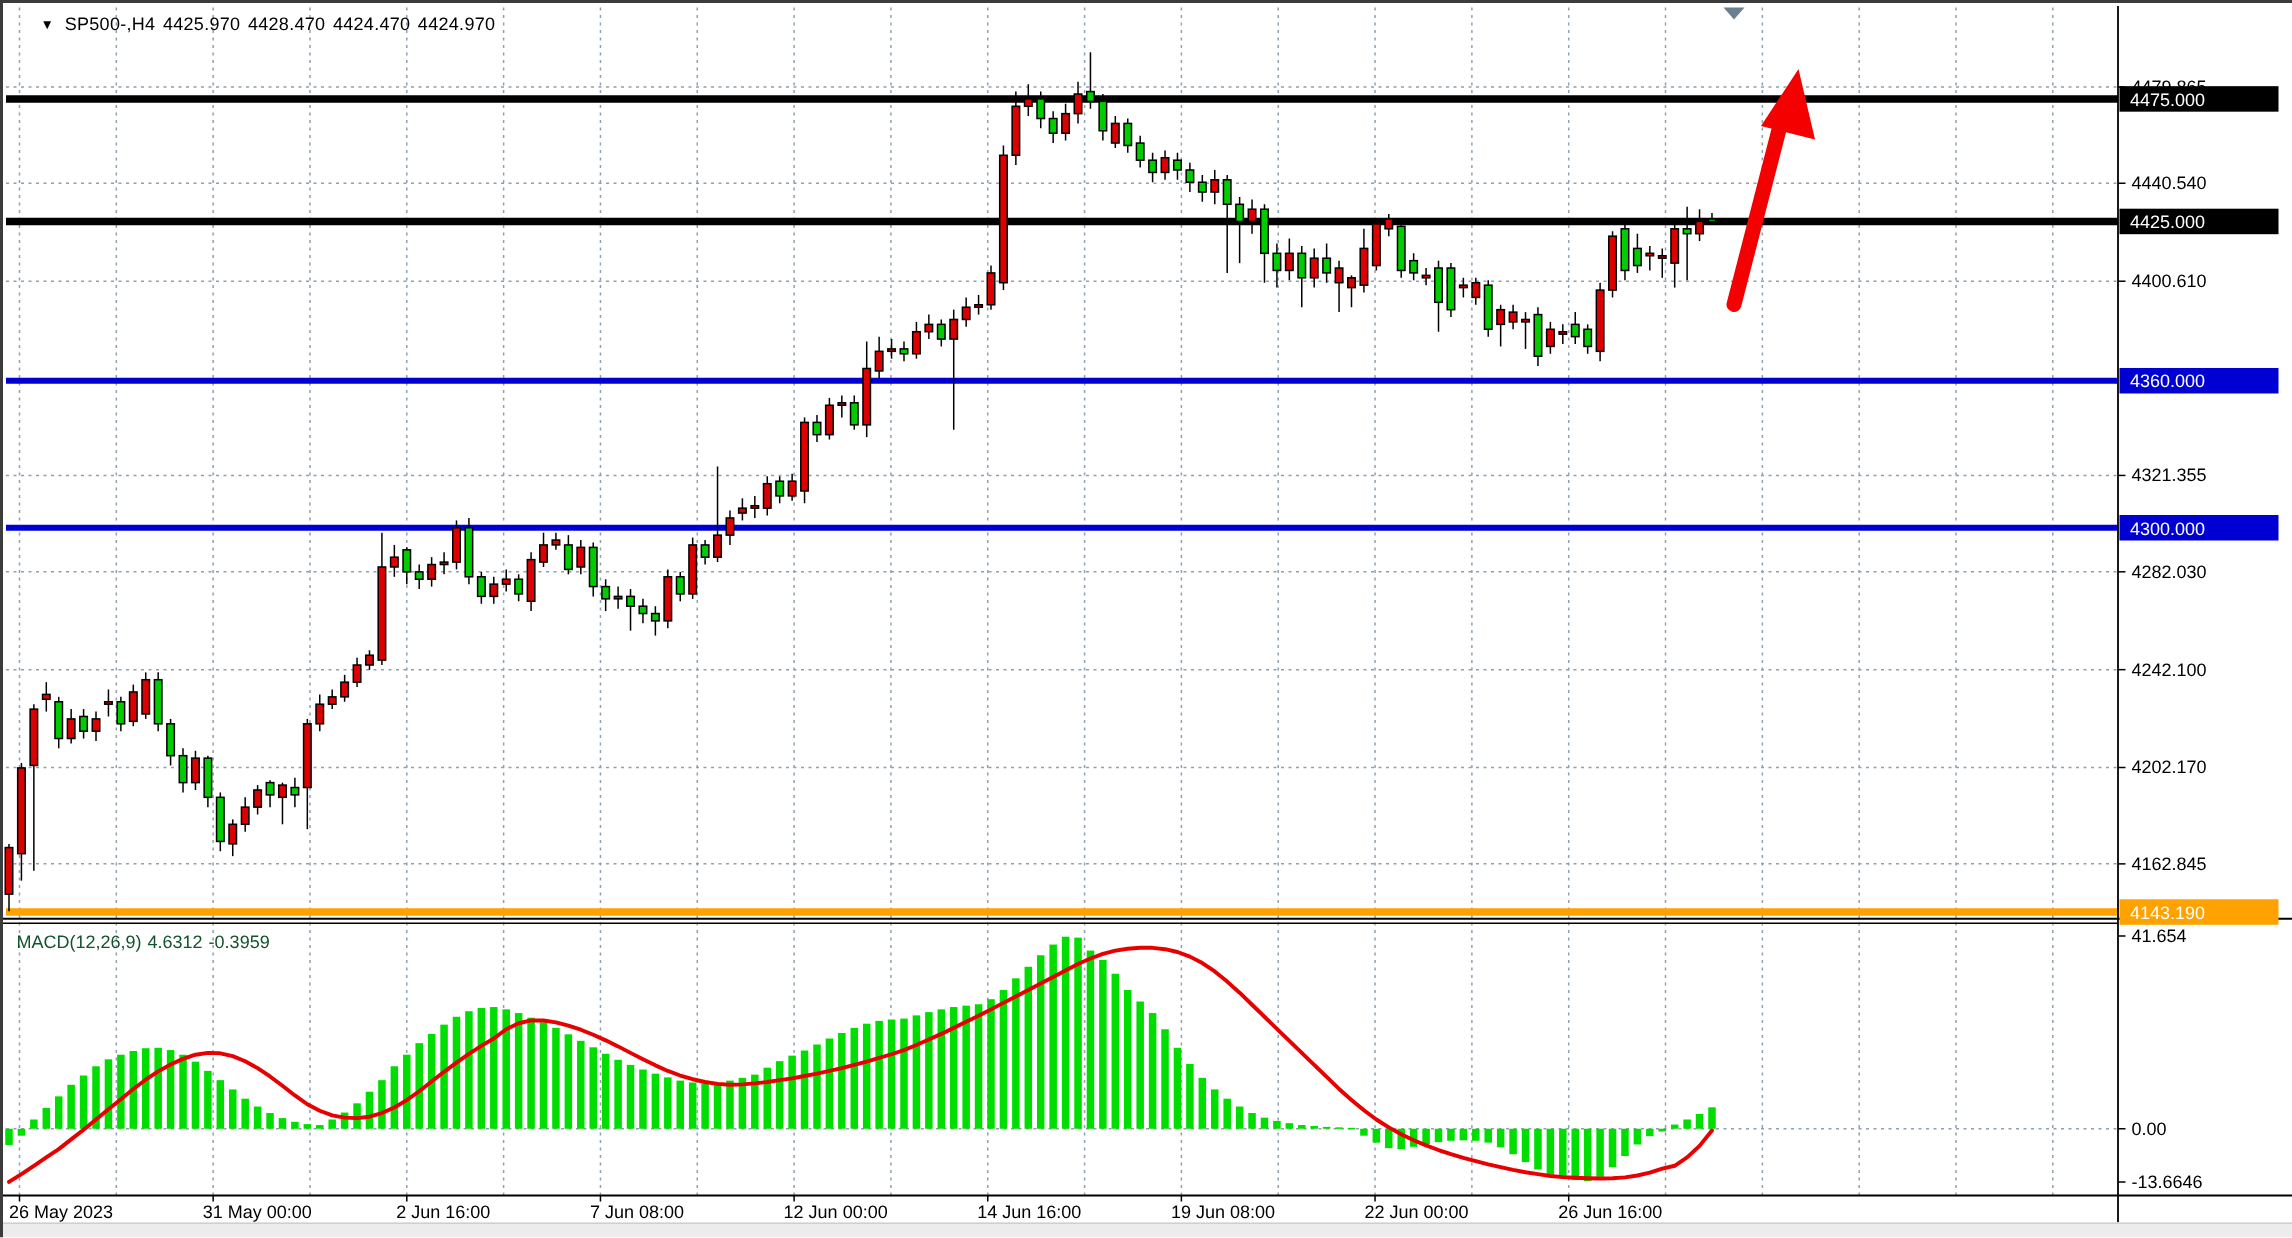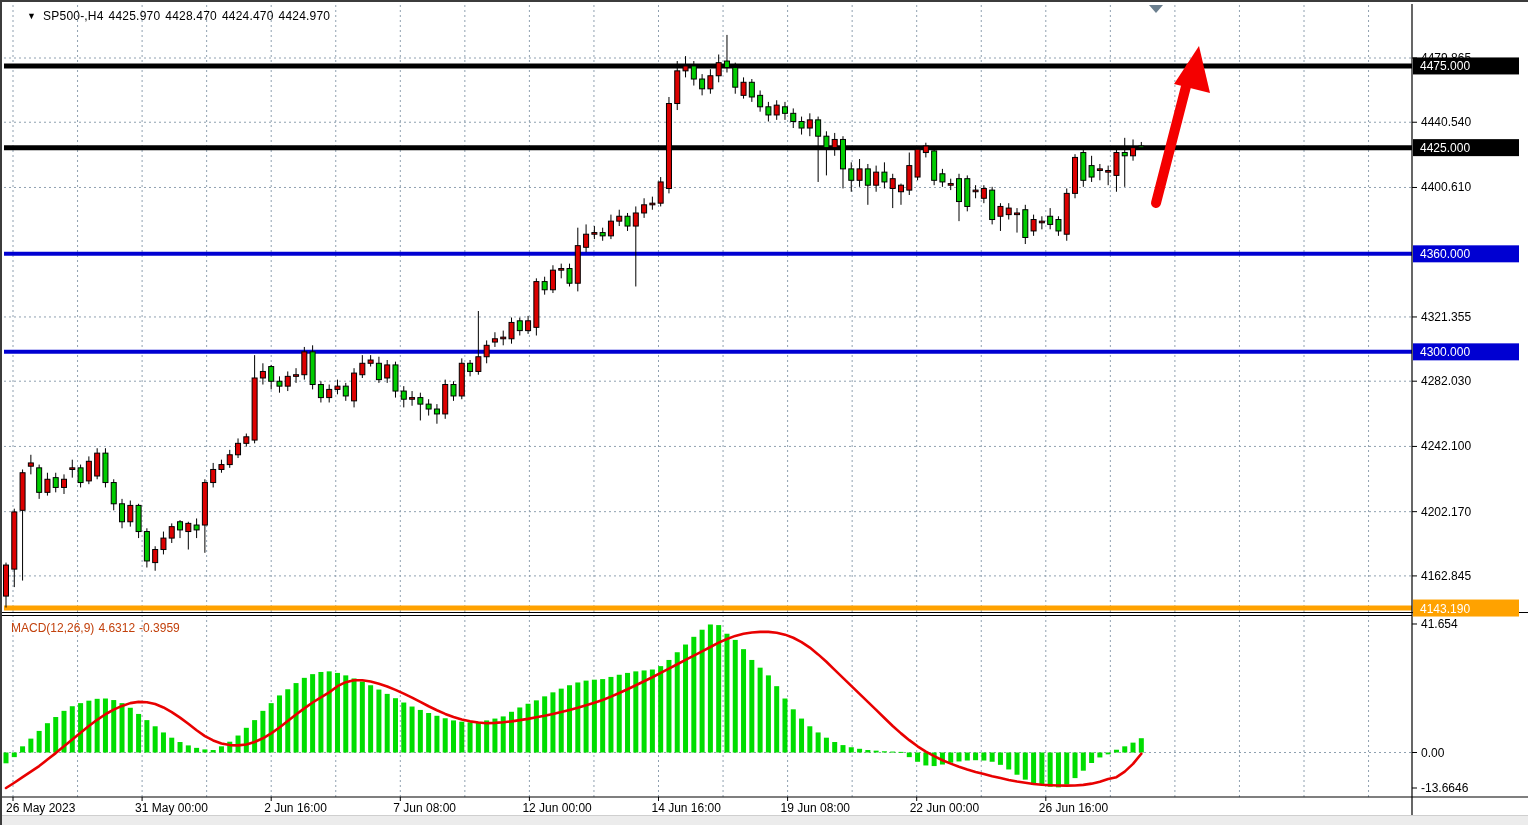--- a/index.html
+++ b/index.html
@@ -9,21 +9,21 @@
     border-top:2px solid #3c3c3c;border-left:2px solid #3c3c3c;box-sizing:border-box;
   }
   .quote-header{
     position:absolute;top:7px;left:9px;z-index:5;
     font-size:12px;color:#000;white-space:nowrap;letter-spacing:0.2px;margin-left:16px;
   }
   .quote-header .tri{display:inline-block;margin-right:7px;font-size:9px;vertical-align:1px;color:#000;}
   .quote-header span{margin-right:5px;}
   .indicator-label{
     position:absolute;top:619px;left:9px;z-index:5;
-    font-size:12px;color:#c2410c;white-space:nowrap;
+    font-size:12px;color:#14532d;white-space:nowrap;
   }
   .indicator-label span{margin-right:4px;}
   svg text{font-family:"Liberation Sans", sans-serif;}
   .bottom-strip{position:absolute;left:0;bottom:0;width:1528px;height:9px;background:#ececec;border-top:1px solid #cfcfcf;}
 </style>
 </head>
 <body>
 
 <div class="window">
 

